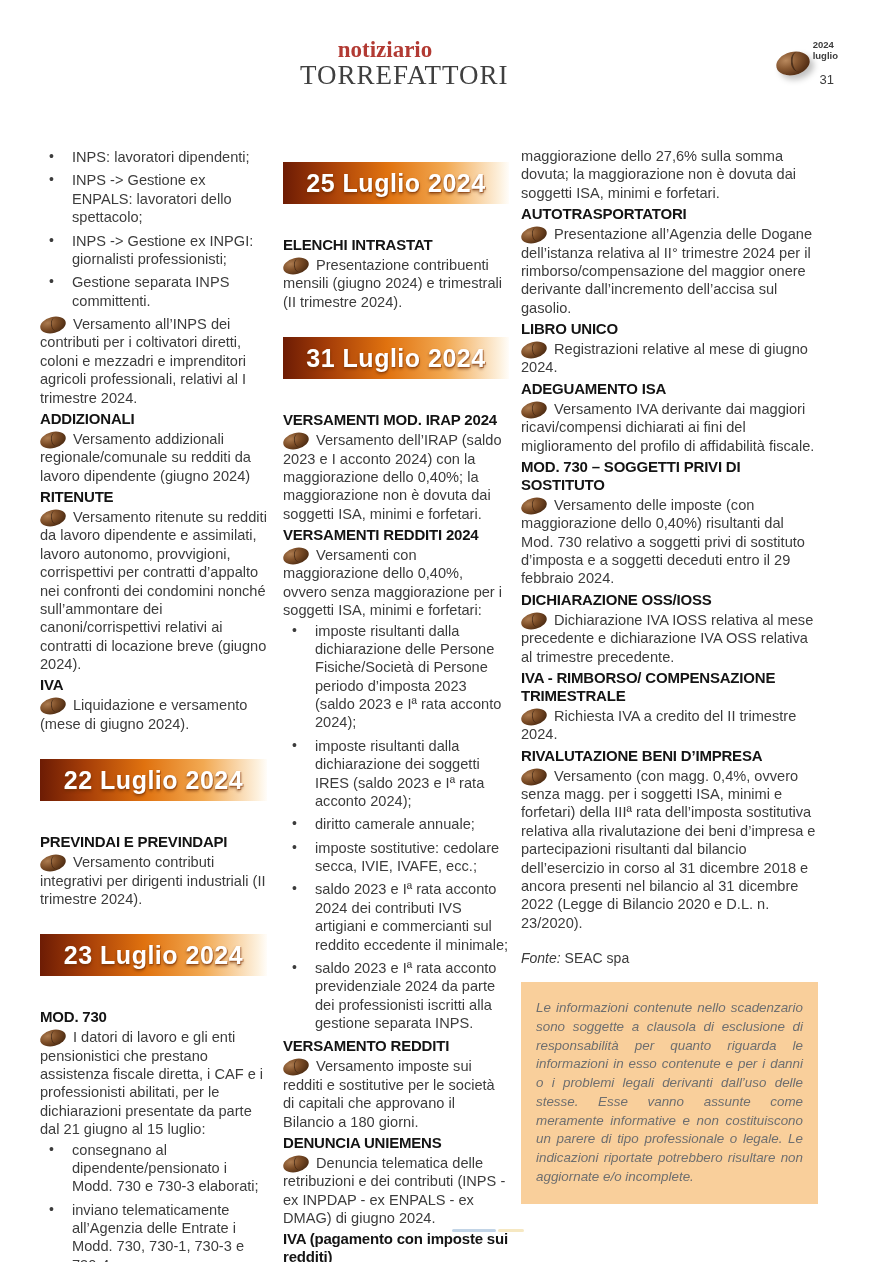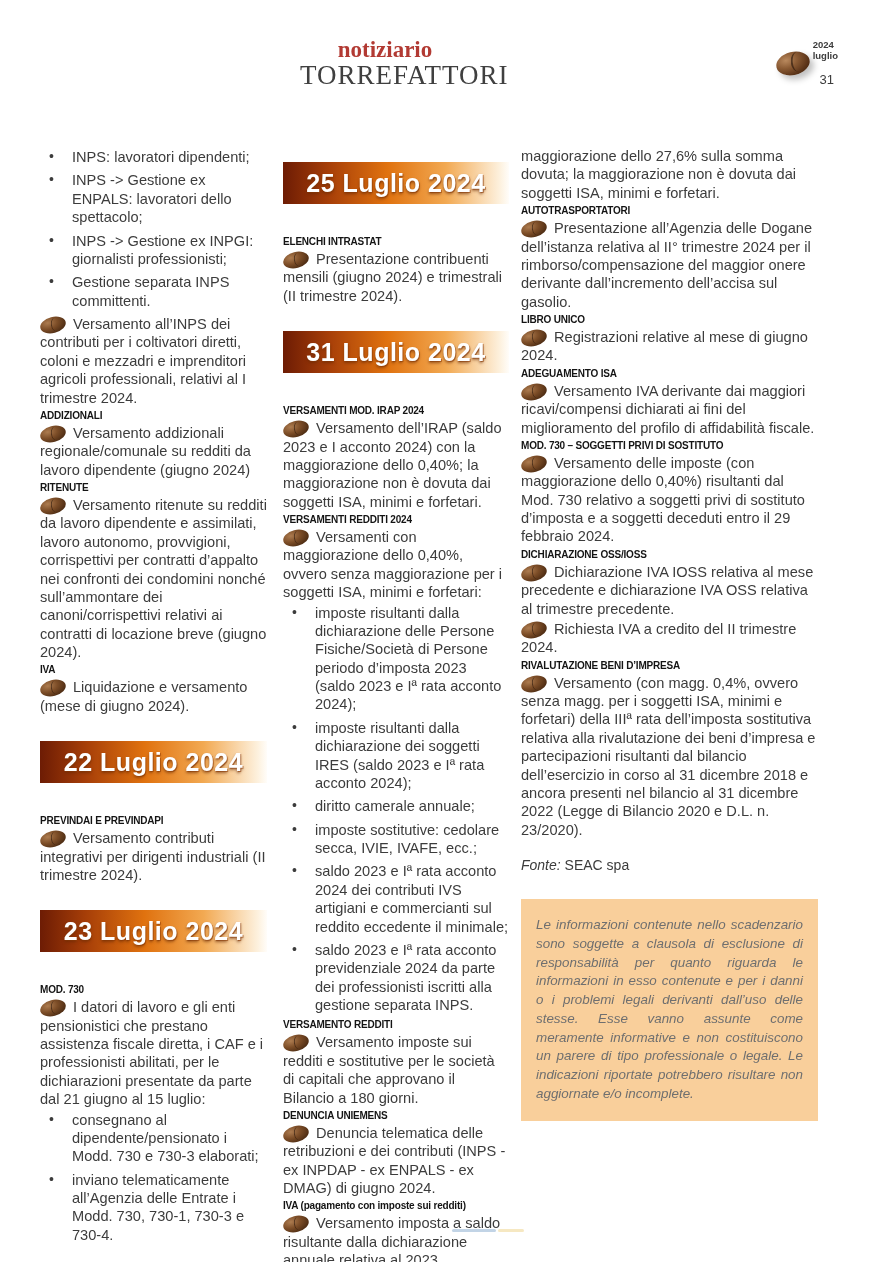--- a/index.html
+++ b/index.html
@@ -27,35 +27,35 @@
   .col-0{width:227px;margin-right:16px;}
   .col-1{width:226px;margin-right:12px;}
   .col-2{width:297px;}
 
   .banner{height:42px;margin:26px 0 32px;display:flex;align-items:center;justify-content:center;
     background:linear-gradient(to right,#6d1c04 0%,#a63e08 20%,#e0720f 46%,#f2a952 72%,#fdf1de 96%,#fffdf9 100%);
     font-size:25px;font-weight:bold;color:#ffffff;letter-spacing:.5px;
     text-shadow:0 2px 3px rgba(104,42,4,.65), 1px 1px 0 rgba(160,70,10,.55);}
   .col .banner:first-child{margin-top:15px;}
 
-  .heading{margin:3px 0 2px;font-size:10px;font-weight:bold;color:#141414;line-height:1.2;letter-spacing:-.2px;}
+  .heading{margin:3px 0 2px;font-size:15px;font-weight:bold;color:#141414;line-height:1.2;letter-spacing:-.2px;}
   p.body{margin:0 0 2px;font-size:14.6px;line-height:1.26;}
   .bean-icon{float:left;width:26px;height:16px;margin:2px 7px 0 0;border-radius:50%;position:relative;
     background:radial-gradient(ellipse at 32% 30%, #ad7c50 0%, #7c4d27 40%, #4d2c13 78%, #2f1a09 100%);
     transform:rotate(-14deg);}
   .bean-icon::after{content:"";position:absolute;left:44%;top:6%;width:36%;height:86%;
     border-left:1.6px solid rgba(35,18,8,.6);border-radius:50%;transform:rotate(9deg);}
 
   ul.bullets{list-style:none;margin:1px 0 4px;padding:0;}
   ul.bullets li{position:relative;padding-left:32px;margin:0 0 5px;font-size:14.6px;line-height:1.26;}
   ul.bullets li::before{content:"\2022";position:absolute;left:9px;top:0;font-size:14px;color:#3c3c3c;}
 
   .fonte{margin:18px 0 4px;font-size:14px;color:#3c3c3c;}
   .fonte em{font-style:italic;}
-  .disclaimer{margin-top:26px;background:#f9cf9b;padding:17px 15px;color:#6f6f6f;
+  .disclaimer{margin-top:16px;background:#f9cf9b;padding:17px 15px;color:#6f6f6f;
     font-size:13.4px;font-style:italic;line-height:1.4;text-align:justify;}
 
   .artifact{position:absolute;border-radius:2px;}
   .artifact-blue{left:452px;top:1229px;width:44px;height:3px;background:rgba(120,160,200,.45);}
   .artifact-yellow{left:498px;top:1229px;width:26px;height:3px;background:rgba(235,205,120,.45);}
 </style>
 </head>
 <body>
 
 <div class="masthead">
@@ -135,20 +135,21 @@
       <h3 class="heading">AUTOTRASPORTATORI</h3>
       <p class="body"><span class="bean-icon"></span><span>Presentazione all’Agenzia delle Dogane dell’istanza relativa al II° trimestre 2024 per il rimborso/compensazione del maggior onere derivante dall’incremento dell’accisa sul gasolio.</span></p>
       <h3 class="heading">LIBRO UNICO</h3>
       <p class="body"><span class="bean-icon"></span><span>Registrazioni relative al mese di giugno 2024.</span></p>
       <h3 class="heading">ADEGUAMENTO ISA</h3>
       <p class="body"><span class="bean-icon"></span><span>Versamento IVA derivante dai maggiori ricavi/compensi dichiarati ai fini del miglioramento del profilo di affidabilità fiscale.</span></p>
       <h3 class="heading">MOD. 730 – SOGGETTI PRIVI DI SOSTITUTO</h3>
       <p class="body"><span class="bean-icon"></span><span>Versamento delle imposte (con maggiorazione dello 0,40%) risultanti dal Mod. 730 relativo a soggetti privi di sostituto d’imposta e a soggetti deceduti entro il 29 febbraio 2024.</span></p>
       <h3 class="heading">DICHIARAZIONE OSS/IOSS</h3>
       <p class="body"><span class="bean-icon"></span><span>Dichiarazione IVA IOSS relativa al mese precedente e dichiarazione IVA OSS relativa al trimestre precedente.</span></p>
+      <h3 class="heading">IVA - RIMBORSO/ COMPENSAZIONE TRIMESTRALE</h3>
       <p class="body"><span class="bean-icon"></span><span>Richiesta IVA a credito del II trimestre 2024.</span></p>
       <h3 class="heading">RIVALUTAZIONE BENI D’IMPRESA</h3>
       <p class="body"><span class="bean-icon"></span><span>Versamento (con magg. 0,4%, ovvero senza magg. per i soggetti ISA, minimi e forfetari)  della IIIª rata dell’imposta sostitutiva relativa alla rivalutazione dei beni d’impresa e partecipazioni risultanti dal bilancio dell’esercizio in corso al 31 dicembre 2018 e ancora presenti nel bilancio al 31 dicembre 2022 (Legge di Bilancio 2020 e D.L. n. 23/2020).</span></p>
       <p class="fonte"><em>Fonte:</em><span> SEAC spa</span></p>
       <div class="disclaimer"><span>Le informazioni contenute nello scadenzario sono soggette a clausola di esclusione di responsabilità per quanto riguarda le informazioni in esso contenute e per i danni o i problemi legali derivanti dall’uso delle stesse. Esse vanno assunte come meramente informative e non costituiscono un parere di tipo professionale o legale. Le indicazioni riportate potrebbero risultare non aggiornate e/o incomplete.</span></div>
     </div>
 </div>
 
 <div class="artifact artifact-blue"></div>
 <div class="artifact artifact-yellow"></div>

